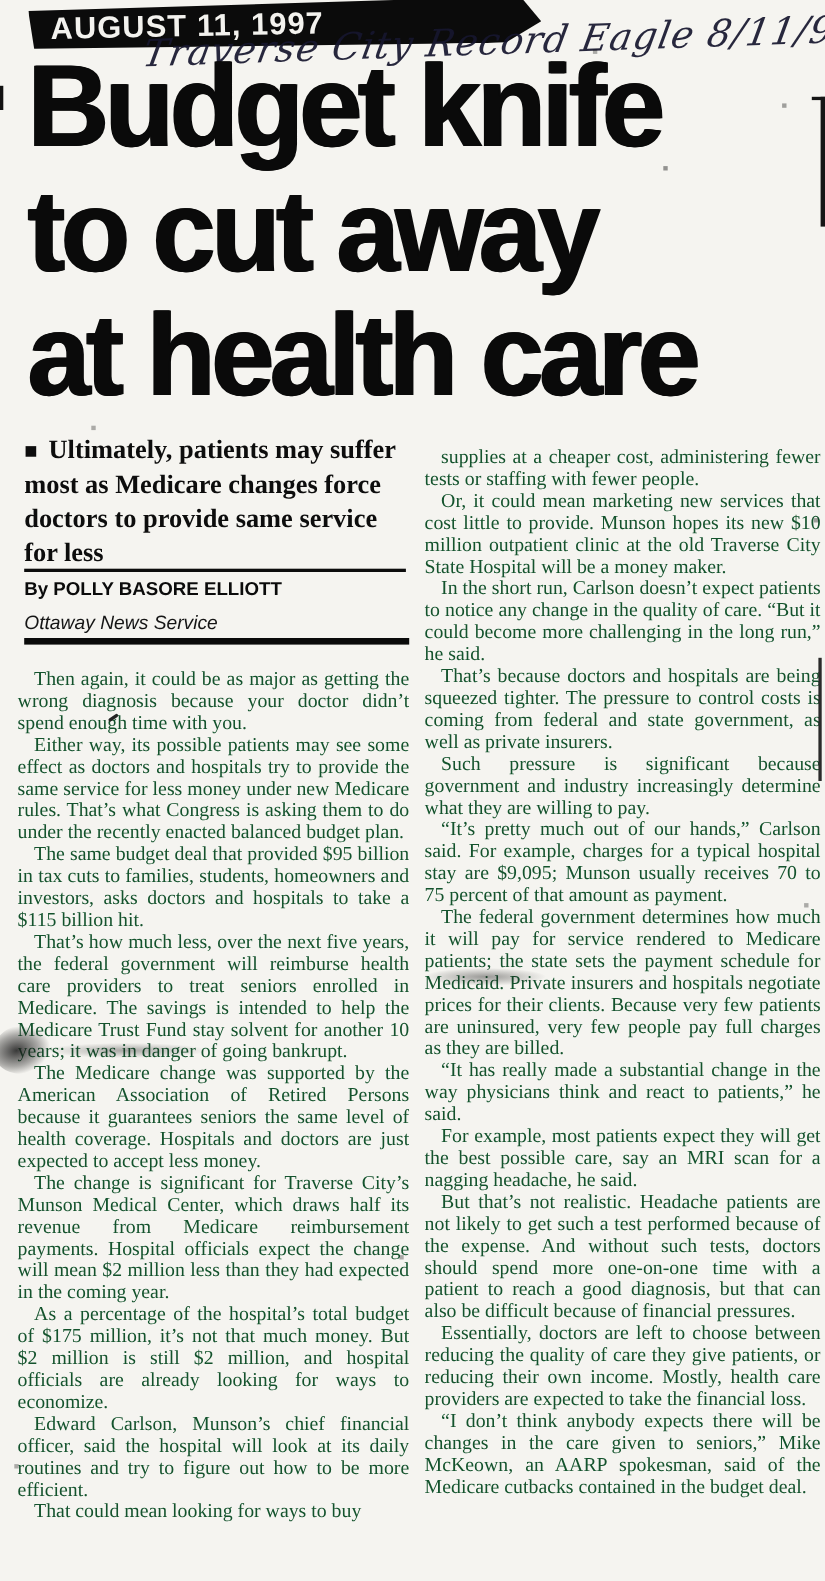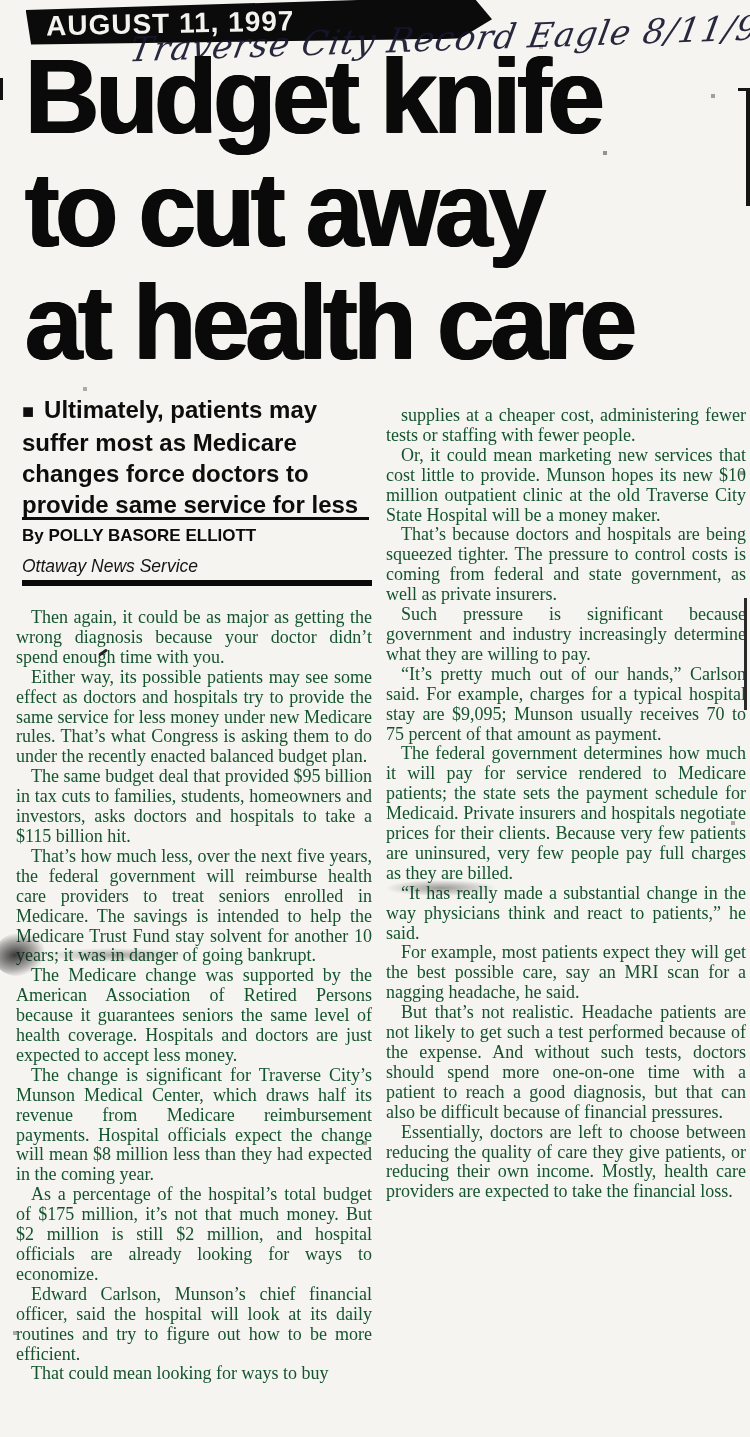--- a/index.html
+++ b/index.html
@@ -30,21 +30,21 @@
   .headline{
     position:absolute;left:24px;top:40px;width:726px;
     font-family:"Liberation Sans",sans-serif;font-weight:bold;
     font-size:103px;line-height:110px;letter-spacing:-4px;color:#0a0a0a;
     text-shadow:2px 0 0 currentColor,1px 0 0 currentColor;
     transform:scaleY(1.03);transform-origin:top left;white-space:nowrap;
   }
   
   .standfirst{
     position:absolute;left:22px;top:394px;width:350px;
-    font-family:Liberation Sans, sans-serif;font-weight:bold;
+    font-family:Liberation Serif, serif;font-weight:bold;
     font-size:24px;line-height:31px;color:#0d0d0d;text-align:left;
   }
   .bullet{font-size:20px;margin-right:10px;letter-spacing:0;}
   
   .rule-thin{position:absolute;left:22px;top:517px;width:347px;height:3px;background:#0c0c0c;}
   .byline{
     position:absolute;left:22px;top:526px;
     font-family:"Liberation Sans",sans-serif;font-weight:bold;font-size:17px;color:#0b0b0b;
   }
   .news-org{
@@ -122,36 +122,38 @@
   <div class="byline">By POLLY BASORE ELLIOTT</div>
   <div class="news-org">Ottaway News Service</div>
   <div class="rule-thick"></div>
 
   <div class="col col-left">
       <p>Then again, it could be as major as getting the wrong diagnosis because your doctor didn’t spend enough time with you.</p>
       <p>Either way, its possible patients may see some effect as doctors and hospitals try to provide the same service for less money under new Medicare rules. That’s what Congress is asking them to do under the recently enacted balanced budget plan.</p>
       <p>The same budget deal that provided $95 billion in tax cuts to families, students, homeowners and investors, asks doctors and hospitals to take a $115 billion hit.</p>
       <p>That’s how much less, over the next five years, the federal government will reimburse health care providers to treat seniors enrolled in Medicare. The savings is intended to help the Medicare Trust Fund stay solvent for another 10 years; it was in danger of going bankrupt.</p>
       <p>The Medicare change was supported by the American Association of Retired Persons because it guarantees seniors the same level of health coverage. Hospitals and doctors are just expected to accept less money.</p>
-      <p>The change is significant for Traverse City’s Munson Medical Center, which draws half its revenue from Medicare reimbursement payments. Hospital officials expect the change will mean $8 million less than they had expected in the coming year.</p>
+      <p>The change is significant for Traverse City’s Munson Medical Center, which draws half its revenue from Medicare reimbursement payments. Hospital officials expect the change will mean $2 million less than they had expected in the coming year.</p>
       <p>As a percentage of the hospital’s total budget of $175 million, it’s not that much money. But $2 million is still $2 million, and hospital officials are already looking for ways to economize.</p>
       <p>Edward Carlson, Munson’s chief financial officer, said the hospital will look at its daily routines and try to figure out how to be more efficient.</p>
       <p>That could mean looking for ways to buy</p>
     </div>
   <div class="col col-right">
       <p>supplies at a cheaper cost, administering fewer tests or staffing with fewer people.</p>
       <p>Or, it could mean marketing new services that cost little to provide. Munson hopes its new $10 million outpatient clinic at the old Traverse City State Hospital will be a money maker.</p>
+      <p>In the short run, Carlson doesn’t expect patients to notice any change in the quality of care. “But it could become more challenging in the long run,” he said.</p>
       <p>That’s because doctors and hospitals are being squeezed tighter. The pressure to control costs is coming from federal and state government, as well as private insurers.</p>
       <p>Such pressure is significant because government and industry increasingly determine what they are willing to pay.</p>
       <p>“It’s pretty much out of our hands,” Carlson said. For example, charges for a typical hospital stay are $9,095; Munson usually receives 70 to 75 percent of that amount as payment.</p>
       <p>The federal government determines how much it will pay for service rendered to Medicare patients; the state sets the payment schedule for Medicaid. Private insurers and hospitals negotiate prices for their clients. Because very few patients are uninsured, very few people pay full charges as they are billed.</p>
       <p>“It has really made a substantial change in the way physicians think and react to patients,” he said.</p>
       <p>For example, most patients expect they will get the best possible care, say an MRI scan for a nagging headache, he said.</p>
       <p>But that’s not realistic. Headache patients are not likely to get such a test performed because of the expense. And without such tests, doctors should spend more one-on-one time with a patient to reach a good diagnosis, but that can also be difficult because of financial pressures.</p>
       <p>Essentially, doctors are left to choose between reducing the quality of care they give patients, or reducing their own income. Mostly, health care providers are expected to take the financial loss.</p>
+      <p>“I don’t think anybody expects there will be changes in the care given to seniors,” Mike McKeown, an AARP spokesman, said of the Medicare cutbacks contained in the budget deal.</p>
     </div>
 
   <div class="rule-frag-top"></div>
   <div class="rule-frag-mid"></div>
   <div class="edge-mark"></div>
   <div class="smudge-left"></div>
   <div class="smudge-left2"></div>
   <div class="smudge-right"></div>
   <div class="pen-tick"></div>
   <div class="specks"></div>

